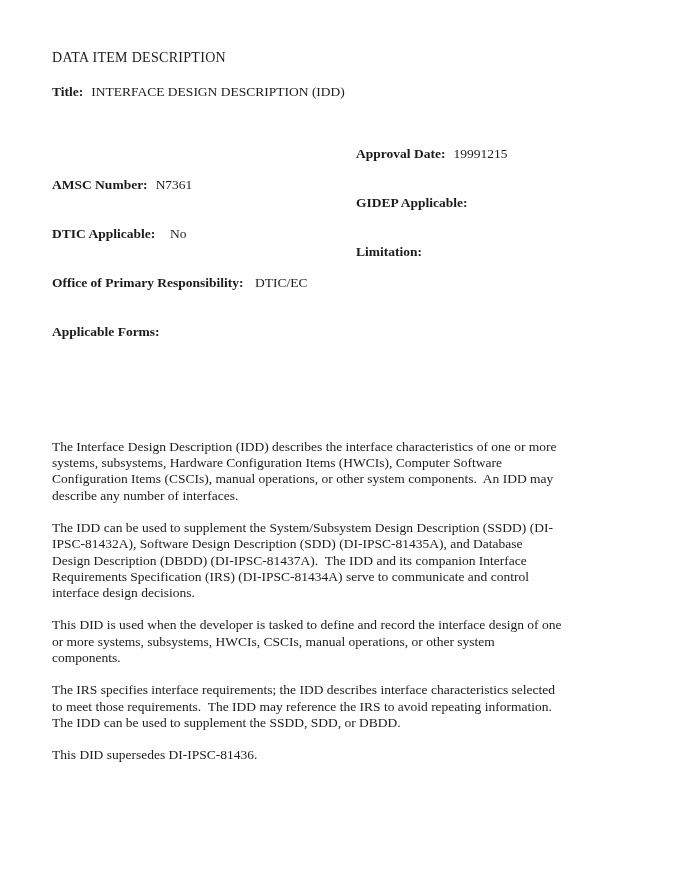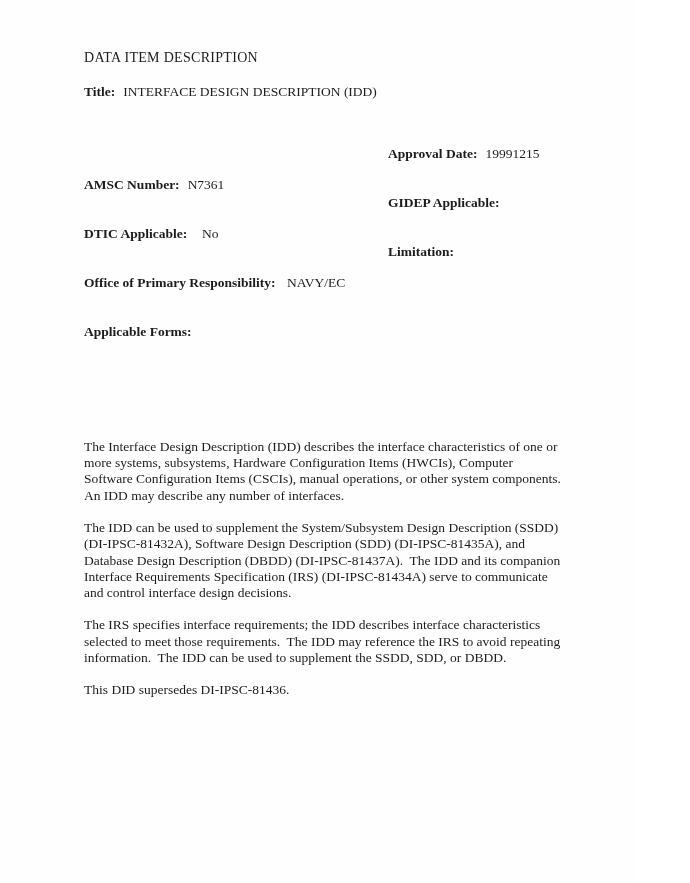--- a/index.html
+++ b/index.html
@@ -8,21 +8,21 @@
     background: #ffffff;
   }
   .page {
     position: relative;
     width: 636px;
     height: 883px;
     background: #fefefe;
     color: #1c1c1c;
     font-family: "Liberation Serif", "DejaVu Serif", serif;
     box-sizing: border-box;
-    padding: 49px 73px 0 84px;
+    padding: 49px 73px 0 52px;
     overflow: hidden;
   }
   .doc-header {
     font-size: 14px;
     line-height: 18px;
     letter-spacing: 0.3px;
     margin: 0 0 16px 0;
     white-space: pre-wrap;
   }
   .title-line {
@@ -60,28 +60,29 @@
 <div class="page">
 
   <div class="doc-header">DATA ITEM DESCRIPTION</div>
 
   <div class="title-line"><span class="lbl">Title:</span><span>INTERFACE DESIGN DESCRIPTION (IDD)</span></div>
 
   <div class="fields">
     <div class="fields-left">
       <div><span class="lbl">AMSC Number:</span><span>N7361</span></div>
       <div><span class="lbl">DTIC Applicable:</span><span>  No</span></div>
-      <div><span class="lbl">Office of Primary Responsibility:</span><span> NAVY/EC</span></div>
+      <div><span class="lbl">Office of Primary Responsibility:</span><span> DTIC/EC</span></div>
       <div><span class="lbl">Applicable Forms:</span><span></span></div>
     </div>
     <div class="fields-right">
       <div><span class="lbl">Approval Date:</span><span>19991215</span></div>
       <div><span class="lbl">GIDEP Applicable:</span><span></span></div>
       <div><span class="lbl">Limitation:</span><span></span></div>
     </div>
   </div>
 
   <p class="para">The Interface Design Description (IDD) describes the interface characteristics of one or more systems, subsystems, Hardware Configuration Items (HWCIs), Computer Software Configuration Items (CSCIs), manual operations, or other system components.  An IDD may describe any number of interfaces.</p>
   <p class="para">The IDD can be used to supplement the System/Subsystem Design Description (SSDD) (DI-IPSC-81432A), Software Design Description (SDD) (DI-IPSC-81435A), and Database Design Description (DBDD) (DI-IPSC-81437A).  The IDD and its companion Interface Requirements Specification (IRS) (DI-IPSC-81434A) serve to communicate and control interface design decisions.</p>
+  <p class="para">This DID is used when the developer is tasked to define and record the interface design of one or more systems, subsystems, HWCIs, CSCIs, manual operations, or other system components.</p>
   <p class="para">The IRS specifies interface requirements; the IDD describes interface characteristics selected to meet those requirements.  The IDD may reference the IRS to avoid repeating information.  The IDD can be used to supplement the SSDD, SDD, or DBDD.</p>
   <p class="para">This DID supersedes DI-IPSC-81436.</p>
 
 </div>
 
 </body></html>

